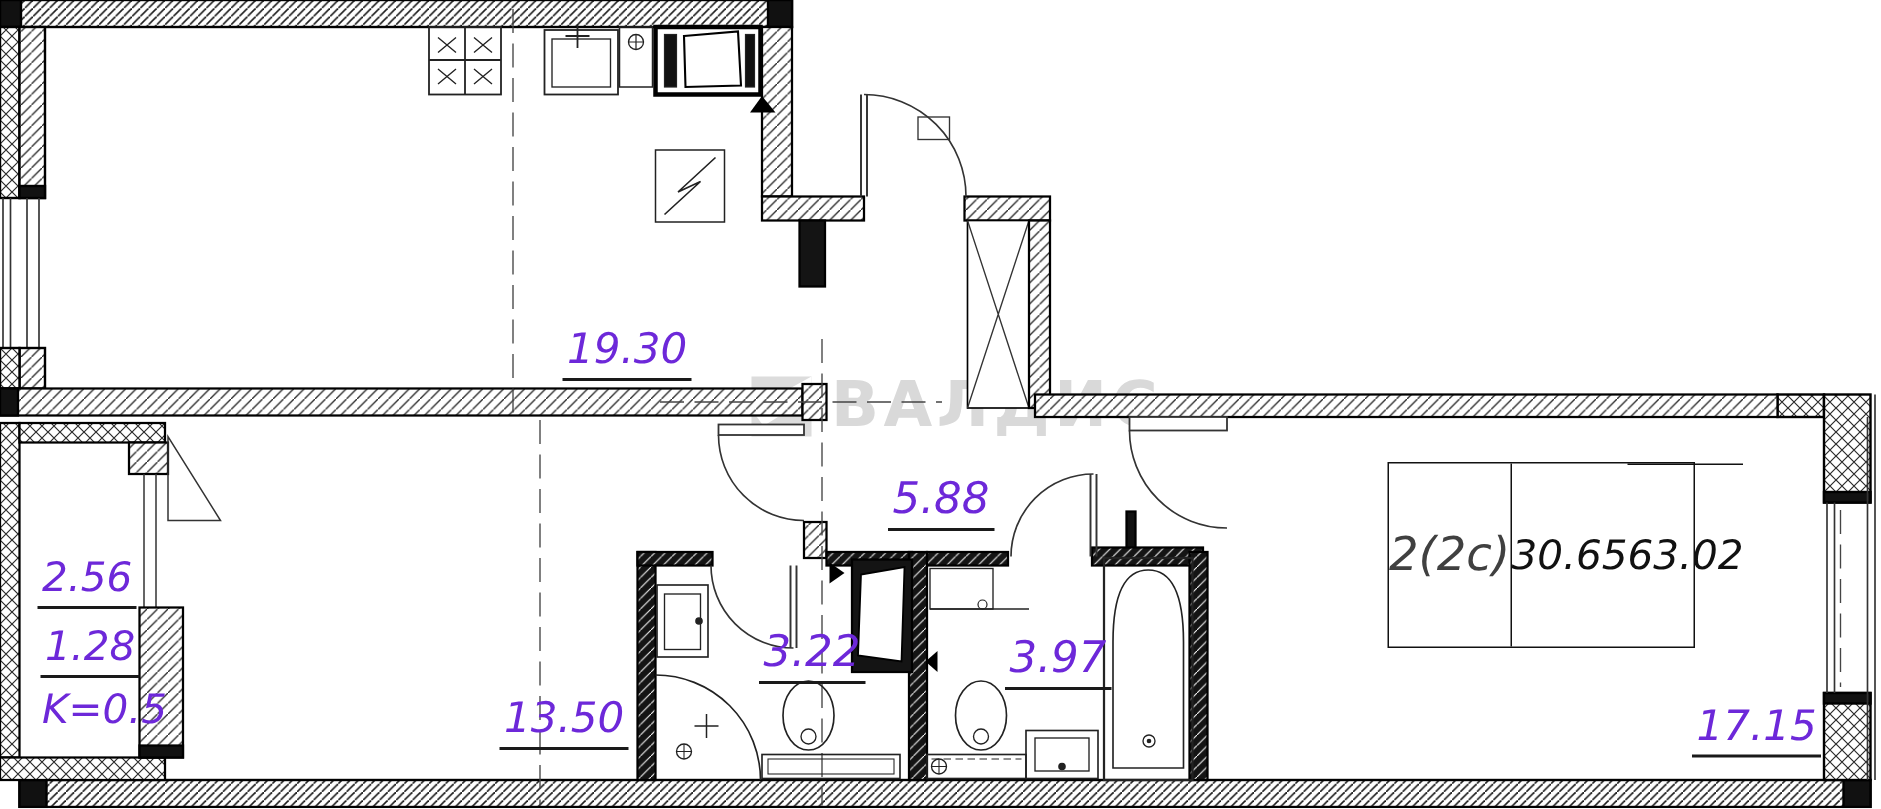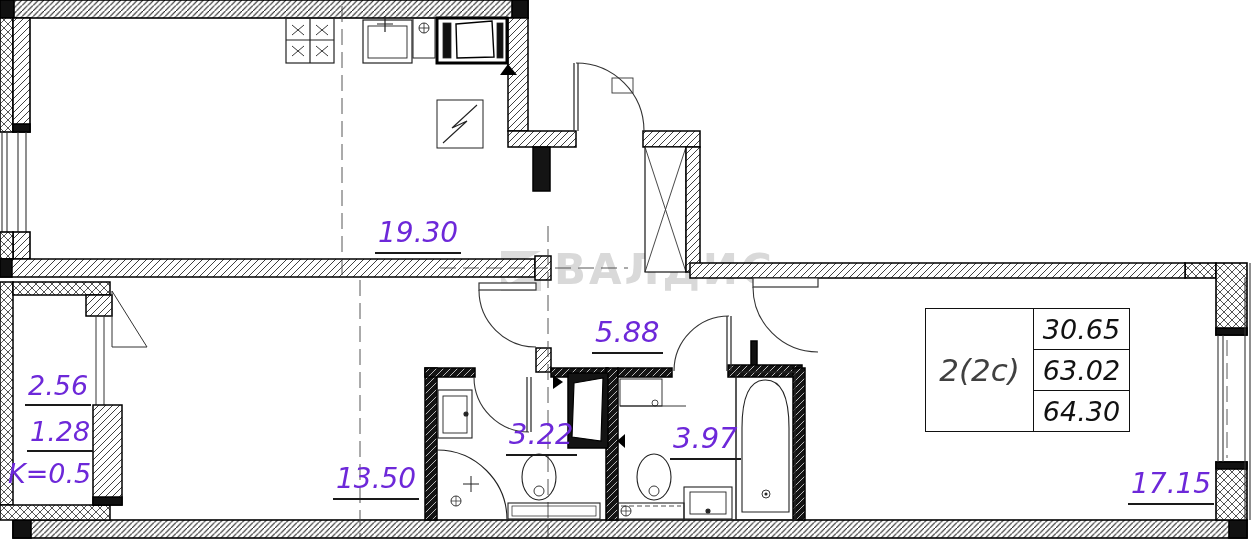--- a/index.html
+++ b/index.html
@@ -9,21 +9,21 @@
   #watermark{position:absolute;left:496px;top:242px;z-index:1;display:flex;align-items:center;gap:8px;}
   #watermark .wm-text{font-size:42px;font-weight:bold;color:#d9d9d9;letter-spacing:3px;
                       font-family:"DejaVu Sans",sans-serif;}
   .lbl{position:absolute;z-index:3;font-style:italic;color:#6d28d9;white-space:nowrap;
        font-family:"DejaVu Sans",sans-serif;line-height:1;}
   .u{border-bottom:2px solid #1a1a1a;padding:0 3px 3px 3px;}
   .tbl{position:absolute;z-index:3;left:925px;top:308px;width:203px;height:122px;
        border:1.6px solid #111;display:flex;background:transparent;}
   .tbl .c1{width:107px;display:flex;align-items:center;justify-content:center;
            border-right:1.4px solid #111;font-style:italic;font-size:31px;color:#404040;}
-  .tbl .c2{flex:1;display:flex;flex-direction:column;}
+  .tbl .c2{flex:1;display:flex;}
   .tbl .c2 div{flex:1;display:flex;align-items:center;justify-content:center;
                font-style:italic;font-size:27px;color:#111;}
   .tbl .c2 div + div{border-top:1.3px solid #111;}
 </style>
 </head>
 <body>
 
 <div id="stage">
 
   <div id="watermark">
@@ -264,25 +264,24 @@
 
   <div class="lbl" style="left:1128px;top:470px;font-size:28px;text-align:center;">
     <span class="u">17.15</span></div>
 
   <div class="lbl" style="left:25px;top:372px;font-size:27px;">
     <span class="u">2.56</span></div>
 
   <div class="lbl" style="left:27px;top:418px;font-size:27px;">
     <span class="u">1.28</span></div>
 
-  <div class="lbl" style="left:8px;top:460px;font-size:27px;">
+  <div class="lbl" style="left:28px;top:460px;font-size:27px;">
     <span>K=0.5</span></div>
 
   <div class="tbl">
     <div class="c1">2(2c)</div>
     <div class="c2">
       <div>30.65</div>
       <div>63.02</div>
-      <div>64.30</div>
     </div>
   </div>
 
 </div>
 
 </body></html>

